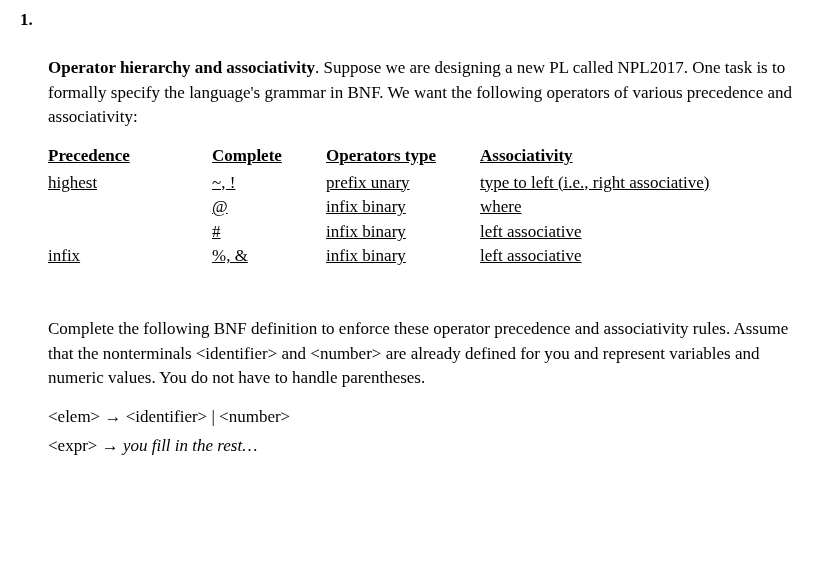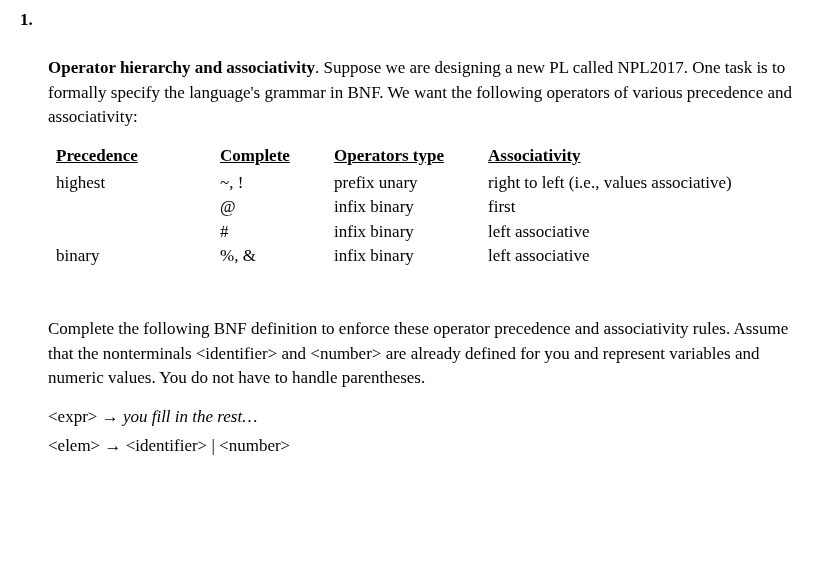--- a/index.html
+++ b/index.html
@@ -32,30 +32,30 @@
   }
   .para {
     margin-bottom: 14px;
     margin-top: 48px;
   }
   .tbl {
     display: table;
     border-collapse: collapse;
     margin-bottom: 18px;
     margin-top: 4px;
-    margin-left: 8px;
   }
   .trow {
     display: table-row;
   }
   .tcell {
     display: table-cell;
     padding-right: 24px;
     vertical-align: top;
     white-space: nowrap;
+    text-decoration: underline;
   }
   .th {
     font-weight: bold;
     text-decoration: underline;
     padding-bottom: 2px;
   }
   .col-prec { width: 140px; }
   .col-ops  { width: 90px; }
   .col-type { width: 130px; }
   .col-assoc{ }
@@ -85,47 +85,47 @@
         <div class="trow">
           <div class="tcell th col-prec">Precedence </div>
           <div class="tcell th col-ops">Complete</div>
           <div class="tcell th col-type">Operators type</div>
           <div class="tcell th col-assoc">Associativity</div>
         </div>
         <div class="trow">
           <div class="tcell col-prec">highest</div>
           <div class="tcell col-ops">~, !</div>
           <div class="tcell col-type">prefix unary</div>
-          <div class="tcell col-assoc">right to left (i.e., values associative)</div>
+          <div class="tcell col-assoc">type to left (i.e., right associative)</div>
         </div>
         <div class="trow">
           <div class="tcell col-prec"></div>
           <div class="tcell col-ops">@</div>
           <div class="tcell col-type">infix binary</div>
-          <div class="tcell col-assoc">first</div>
+          <div class="tcell col-assoc">where</div>
         </div>
         <div class="trow">
           <div class="tcell col-prec"></div>
           <div class="tcell col-ops">#</div>
           <div class="tcell col-type">infix binary</div>
           <div class="tcell col-assoc">left associative</div>
         </div>
         <div class="trow">
-          <div class="tcell col-prec">binary</div>
+          <div class="tcell col-prec">infix</div>
           <div class="tcell col-ops">%, &amp;</div>
           <div class="tcell col-type">infix binary</div>
           <div class="tcell col-assoc">left associative</div>
         </div>
       </div>
 
 
       <div class="para">Complete the following BNF definition to enforce these operator precedence and associativity rules.  Assume that the nonterminals &lt;identifier&gt; and &lt;number&gt; are already defined for you and represent variables and numeric values.  You do not have to handle parentheses.</div>
 
       <div class="bnf">
+        <div>&lt;elem&gt; → &lt;identifier&gt; | &lt;number&gt;</div>
         <div>
           <span>&lt;expr&gt; → </span><span class="italic">you fill in the rest…</span>
         </div>
-        <div>&lt;elem&gt; → &lt;identifier&gt; | &lt;number&gt;</div>
       </div>
 
     </div>
   </div>
 </div>
 
 </body></html>

